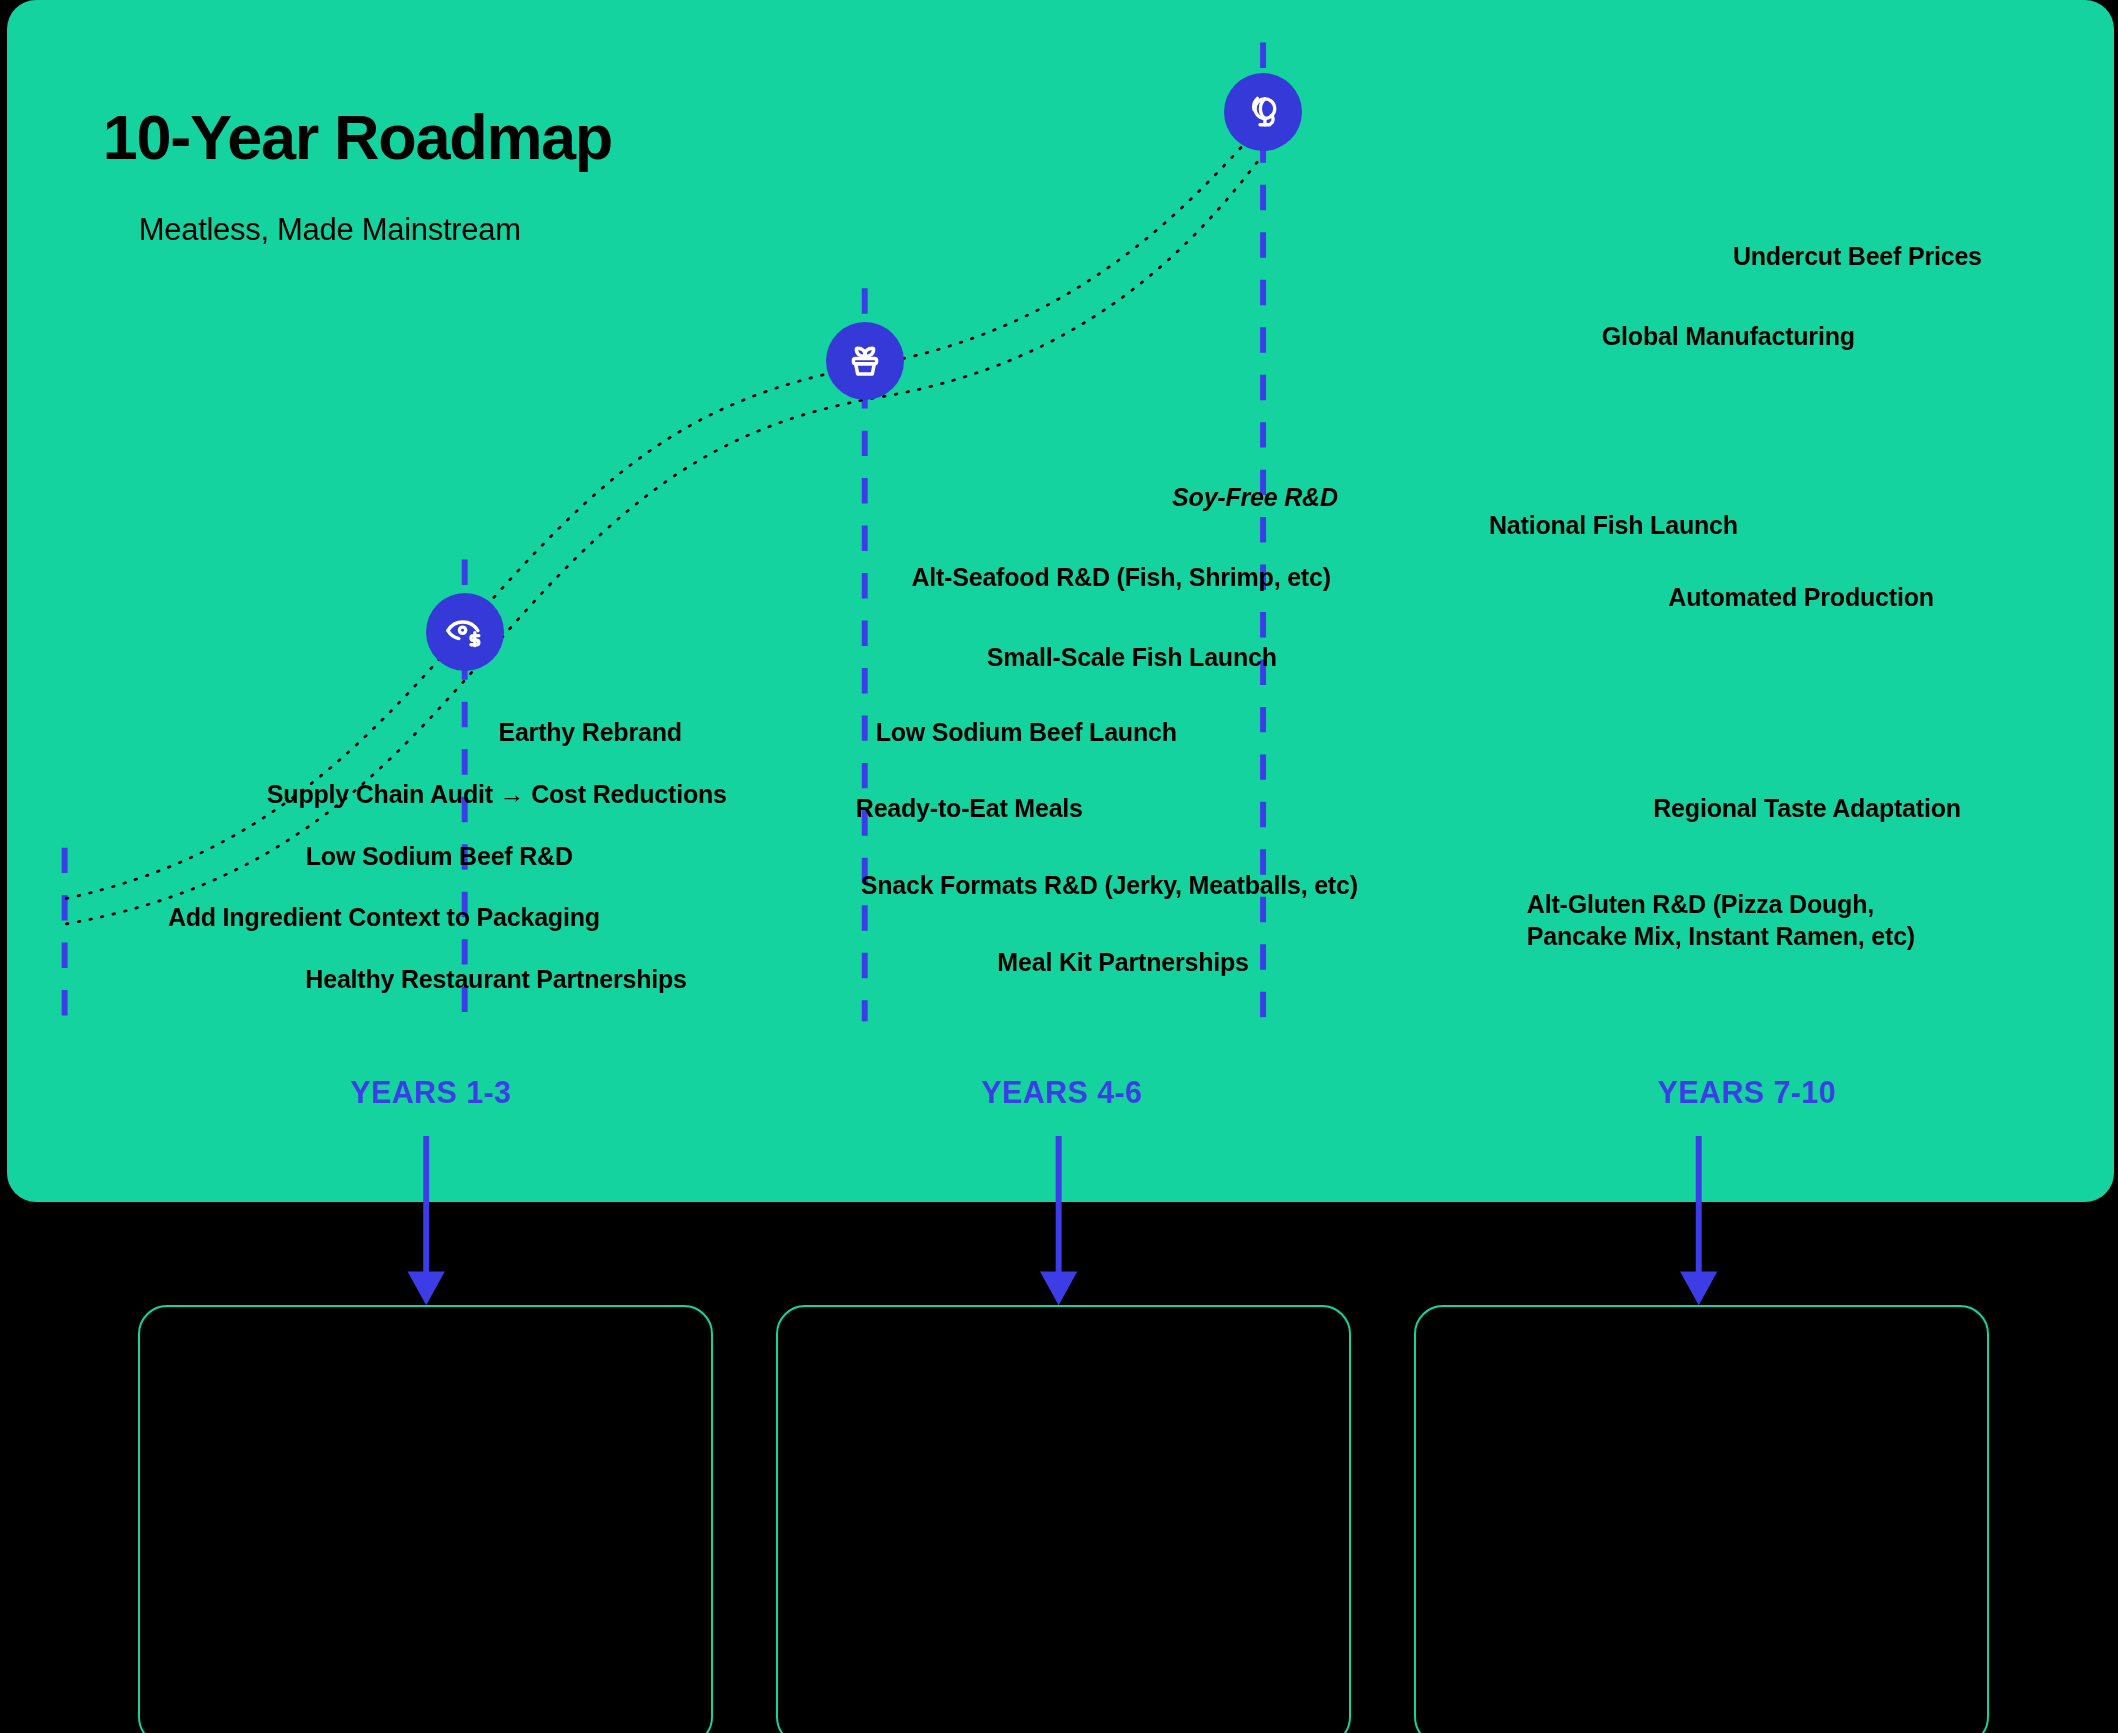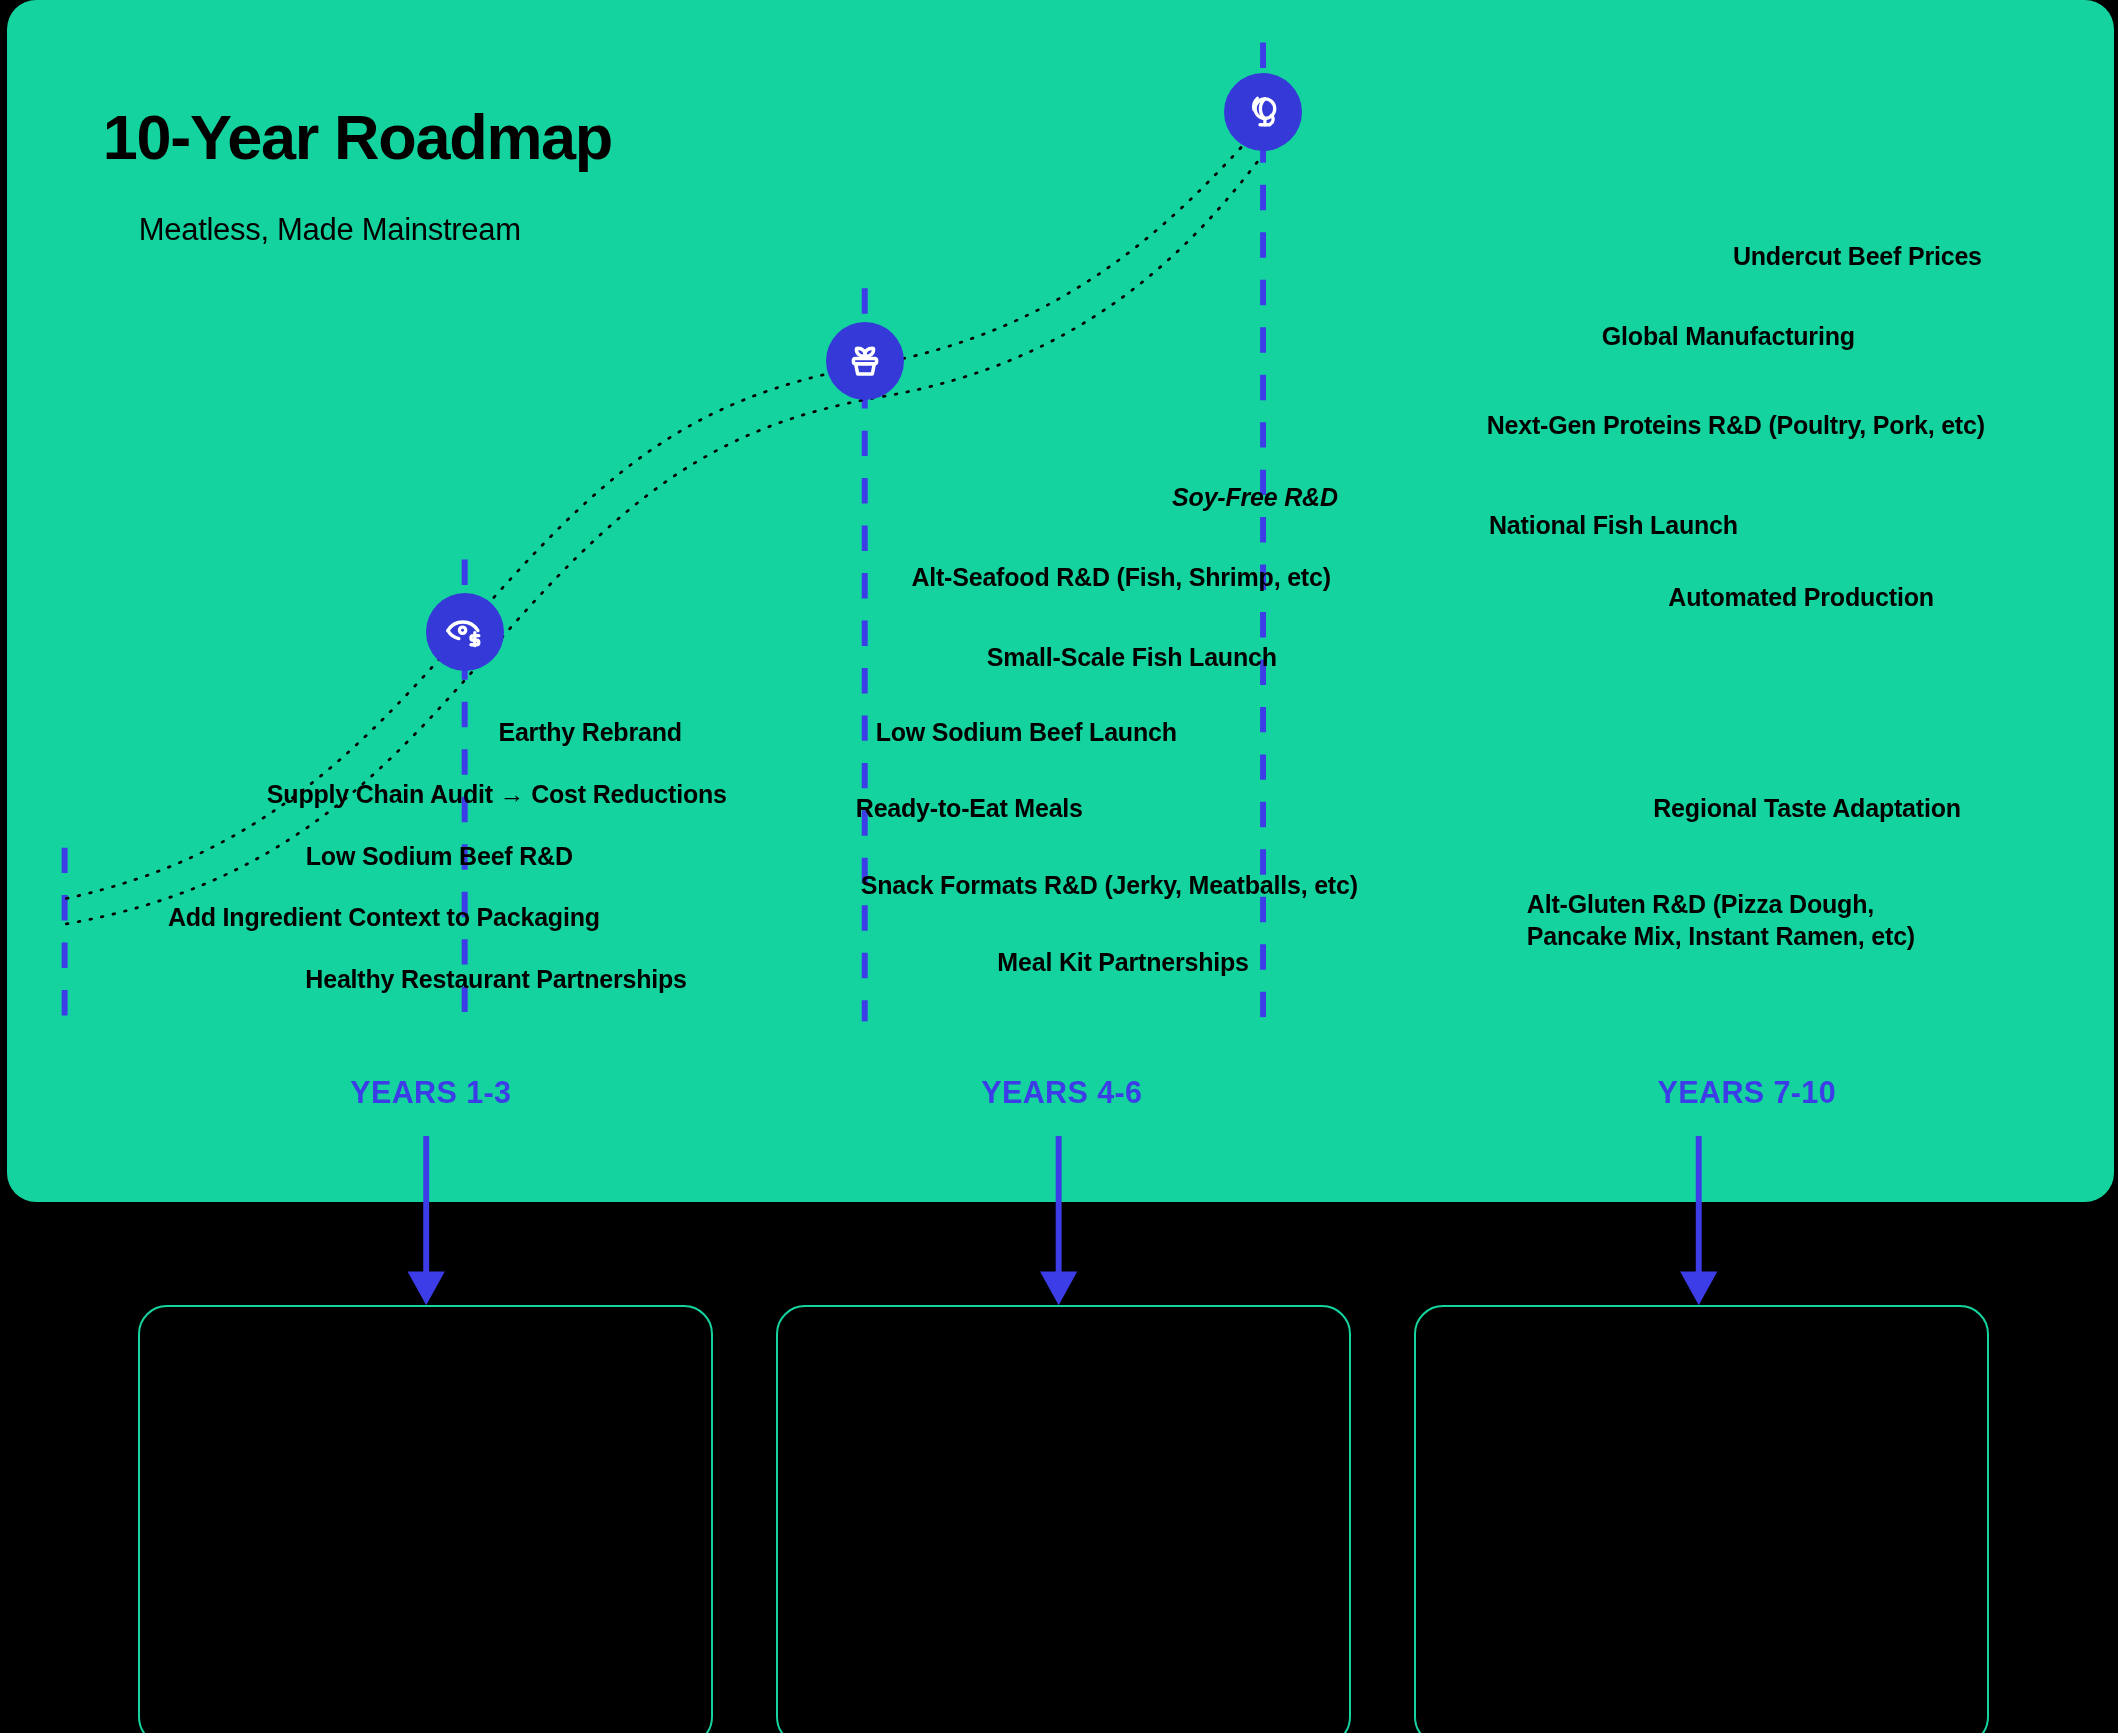--- a/index.html
+++ b/index.html
@@ -160,21 +160,20 @@
     <div class="task r" style="left:1331px; top:481px;font-style:italic;">Soy-Free R&amp;D</div>
     <div class="task r" style="left:1324px; top:561px;">Alt-Seafood R&amp;D (Fish, Shrimp, etc)</div>
     <div class="task r" style="left:1270px; top:641px;">Small-Scale Fish Launch</div>
     <div class="task r" style="left:1170px; top:716px;">Low Sodium Beef Launch</div>
     <div class="task r" style="left:1076px; top:792px;">Ready-to-Eat Meals</div>
     <div class="task r" style="left:1351px; top:869px;">Snack Formats R&amp;D (Jerky, Meatballs, etc)</div>
     <div class="task r" style="left:1242px; top:946px;">Meal Kit Partnerships</div>
 
     <div class="task r" style="left:1975px; top:240px;">Undercut Beef Prices</div>
     <div class="task r" style="left:1848px; top:320px;">Global Manufacturing</div>
-    <div class="task r" style="left:1978px; top:409px;">Next-Gen Proteins R&amp;D (Poultry, Pork, etc)</div>
     <div class="task r" style="left:1731px; top:509px;">National Fish Launch</div>
     <div class="task r" style="left:1927px; top:581px;">Automated Production</div>
     <div class="task r" style="left:1954px; top:792px;">Regional Taste Adaptation</div>
     <div class="task" style="left:1520px; top:888px;">Alt-Gluten R&amp;D (Pizza Dough,
 Pancake Mix, Instant Ramen, etc)</div>
 
     <div class="year" style="left:424px;  top:1075px;">YEARS 1-3</div>
     <div class="year" style="left:1055px; top:1075px;">YEARS 4-6</div>
     <div class="year" style="left:1740px; top:1075px;">YEARS 7-10</div>
   </div>

